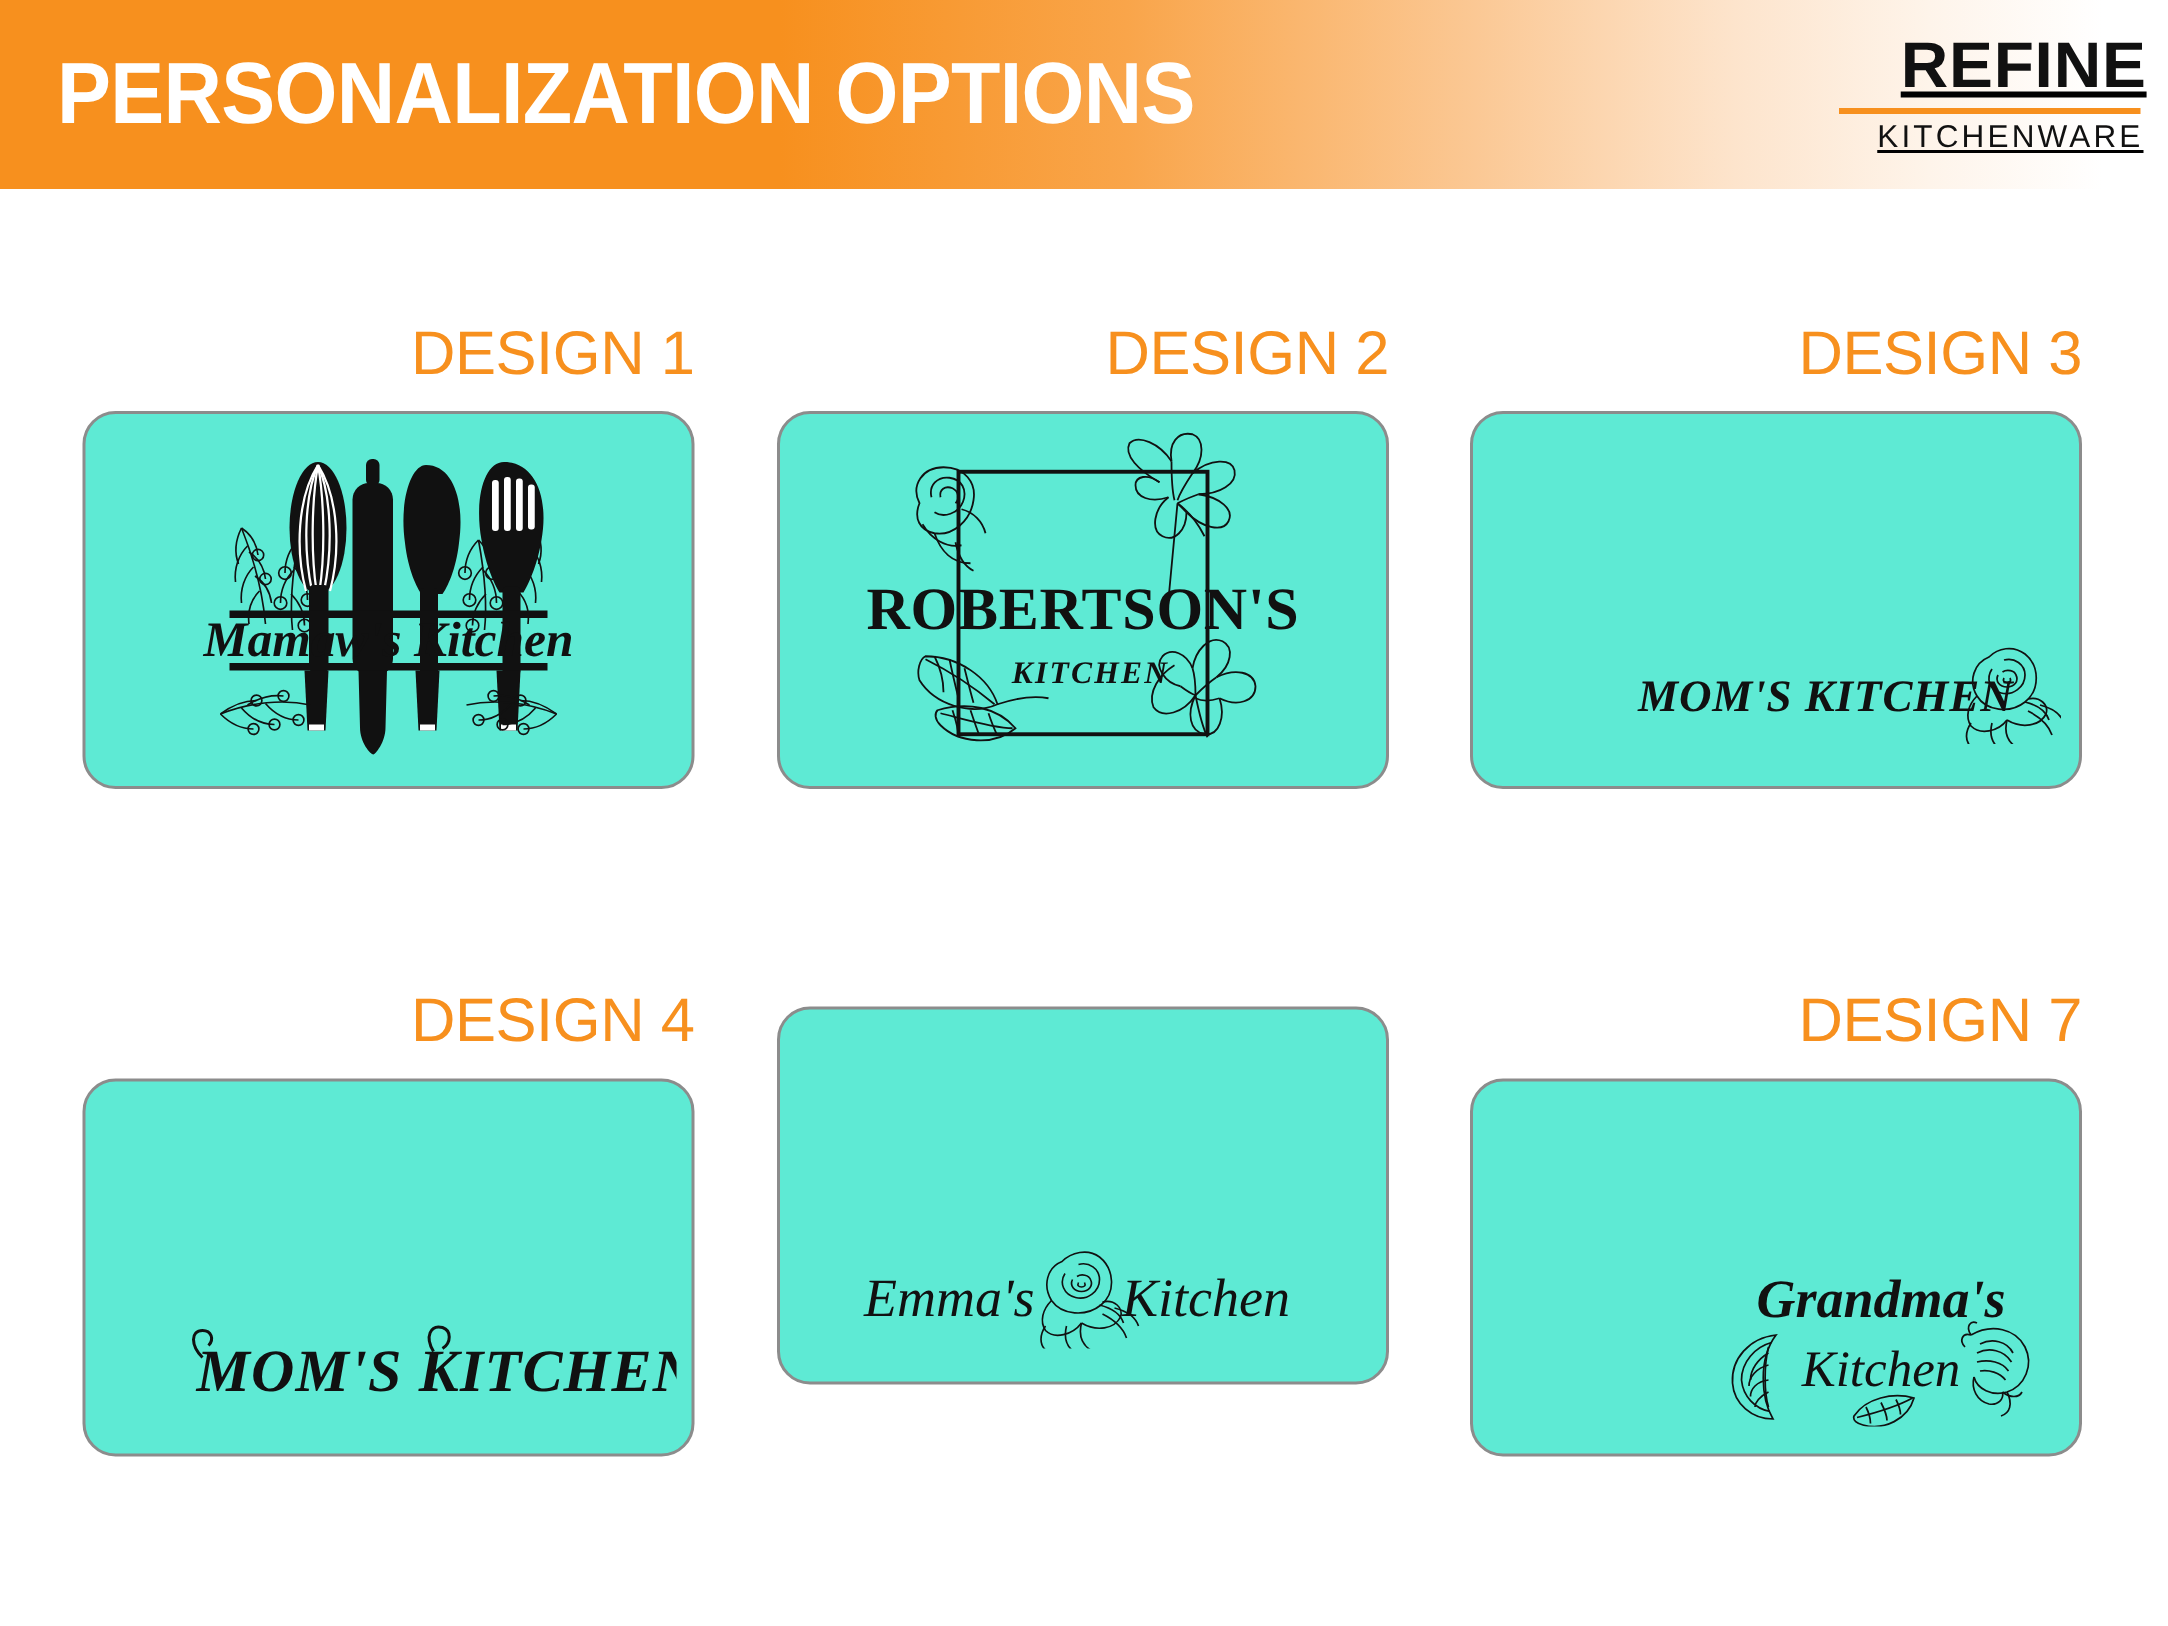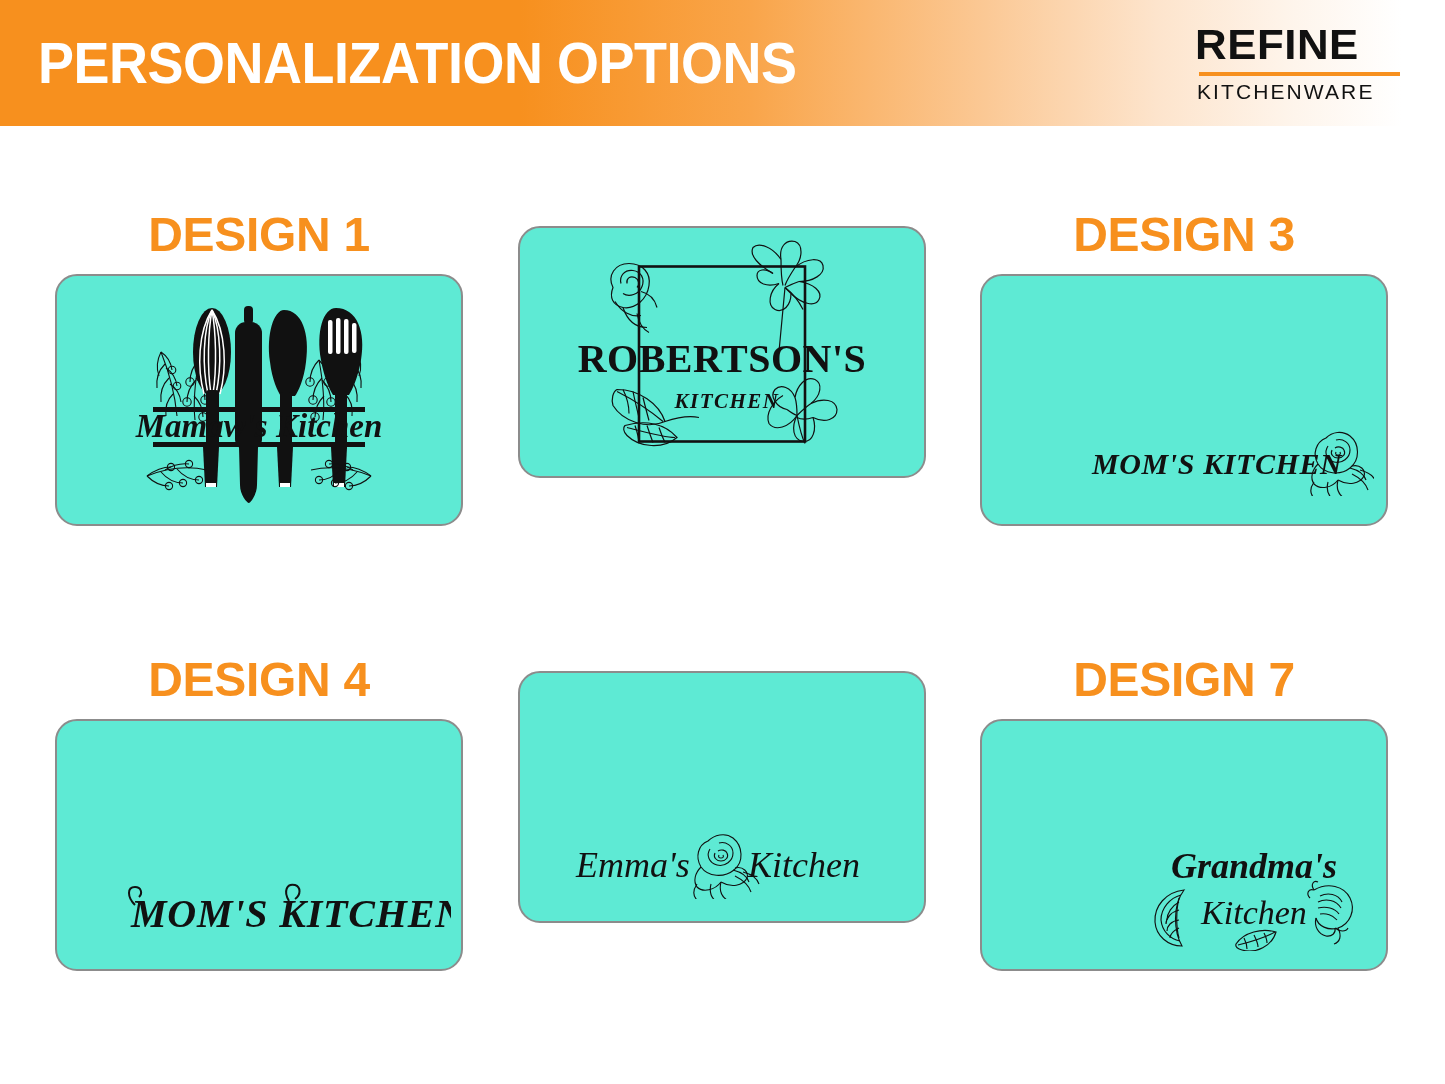--- a/index.html
+++ b/index.html
@@ -17,21 +17,21 @@
       #FBC894 68%, #FDE4CC 80%, #FEF4EA 89%, #FFFFFF 97%);
   }
   .header-title{
     position:absolute;left:38px;top:27px;
     font-size:58px;font-weight:bold;color:#ffffff;
     letter-spacing:-0.5px;
     transform:scaleX(0.93);transform-origin:left center;
     white-space:nowrap;line-height:72px;
   }
   .logo{
-    position:absolute;right:43px;top:22px;width:205px;text-align:left;
+    position:absolute;right:16px;top:22px;width:205px;text-align:right;text-decoration:underline;
   }
   .logo-main{
     font-size:43px;font-weight:bold;color:#111111;
     letter-spacing:0.5px;line-height:45px;
     transform:scaleX(1.02);transform-origin:center;
     white-space:nowrap;
   }
   .logo-rule{
     height:4px;background:#F7901E;margin:5px 2px 4px 2px;
   }
@@ -39,23 +39,23 @@
     font-size:21px;color:#111111;letter-spacing:2.1px;
     line-height:24px;white-space:nowrap;
   }
 
   
   .grid{
     position:absolute;left:0;top:126px;width:1445px;height:958px;
   }
   .cell{position:absolute;}
   .design-label{
-    font-size:48px;font-weight:bold;color:#F7901E;
+    font-size:41px;font-weight:normal;color:#F7901E;
     letter-spacing:-0.3px;line-height:48px;
-    text-align:center;white-space:nowrap;
+    text-align:right;white-space:nowrap;
   }
   .card{
     position:relative;width:408px;height:252px;
     background:#5eead4;border:2px solid #8C8C8C;border-radius:22px;
     box-sizing:border-box;overflow:hidden;
   }
   .art{position:absolute;}
   .art svg{display:block;}
 </style>
 </head>
@@ -206,20 +206,21 @@
             </g>
 
             <text x="150" y="147" text-anchor="middle" font-family="'Liberation Serif',serif" font-size="33" font-style="italic" font-weight="bold" fill="#111">Mamaw's Kitchen</text>
           </g>
         </svg>
       </div>
     </div>
   </div>
 
   <div class="cell" style="left:518px;top:85px;">
+    <div class="design-label" style="width:408px;">DESIGN 2</div>
     <div class="card" style="margin-top:15px;padding-left:12px;">
       <div class="art" style="left:50%;top:50%;transform:translate(-50%,-50%);">
         <svg width="290" height="225" viewBox="0 0 290 225">
 
           <rect x="62" y="27" width="166" height="175" fill="none" stroke="#111" stroke-width="2.6"></rect>
 
           <g fill="none" stroke="#111" stroke-width="1.2">
             <path d="M36 48 C30 36 38 24 52 24 C66 24 74 34 72 46 C70 60 58 70 46 68 C36 66 32 58 36 48 Z"></path>
             <path d="M44 44 C42 36 48 30 56 31 C64 32 68 39 65 47 C62 55 52 58 46 54"></path>
             <path d="M50 44 C49 39 53 36 58 38 C62 40 63 45 60 48"></path>

